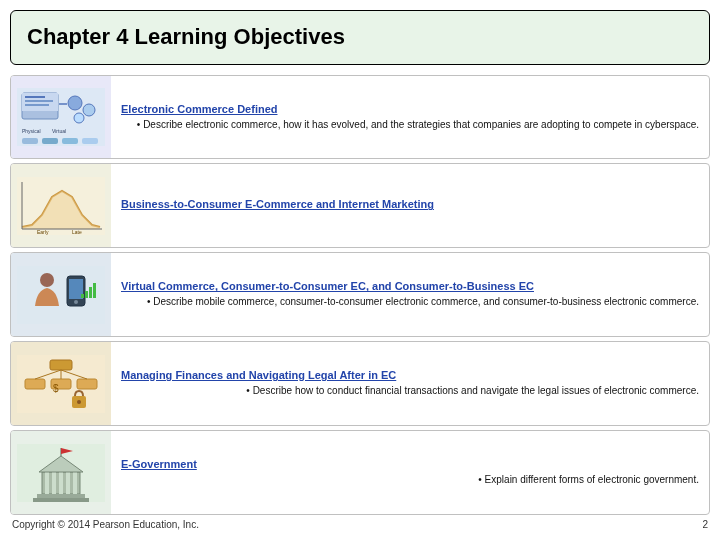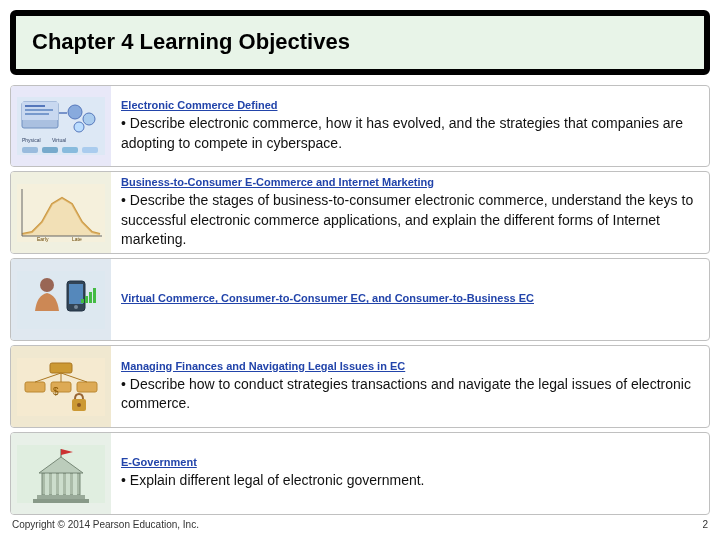--- a/index.html
+++ b/index.html
@@ -14,21 +14,21 @@
     .page {
       width: 720px;
       height: 540px;
       display: flex;
       flex-direction: column;
       padding: 10px;
     }
 
     .header {
       background: #e8f4e8;
-      border: 6px solid #000000;
+      border: 1px solid #000000;
       border-radius: 6px;
       padding: 12px 16px;
       margin-bottom: 10px;
     }
 
     .header-title {
       font-size: 22px;
       font-weight: bold;
       color: #000;
       line-height: 1.3;
@@ -78,23 +78,24 @@
 
     .obj-title {
       color: #2244aa;
       font-size: 11px;
       font-weight: bold;
       text-decoration: underline;
       margin-bottom: 3px;
     }
 
     .obj-desc {
-      font-size: 14px;
+      font-size: 10px;
       color: #111;
       line-height: 1.4;
+      text-align: right;
     }
 
     .footer {
       display: flex;
       justify-content: space-between;
       align-items: flex-end;
       padding: 4px 2px 0 2px;
       font-size: 10px;
       color: #333;
     }
@@ -161,21 +162,20 @@
 
           <line x1="5" y1="5" x2="5" y2="52" stroke="#666" stroke-width="1"></line>
           <line x1="5" y1="52" x2="85" y2="52" stroke="#666" stroke-width="1"></line>
 
           <text x="20" y="57" font-size="5" fill="#664400">Early</text>
           <text x="55" y="57" font-size="5" fill="#664400">Late</text>
         </svg>
       </div>
       <div class="obj-content">
         <div class="obj-title">Business-to-Consumer E-Commerce and Internet Marketing</div>
-        <div class="obj-desc">• Describe the stages of business-to-consumer electronic commerce, understand the keys to successful electronic commerce applications, and explain the different forms of Internet marketing.</div>
       </div>
     </div>
 
     <div class="objective-row">
       <div class="thumbnail thumb-3">
         <svg class="thumb-svg" viewBox="0 0 88 58">
           <rect width="88" height="58" fill="#dde8f0"></rect>
 
           <circle cx="30" cy="14" r="7" fill="#996655"></circle>
           <path d="M18,40 Q20,24 30,22 Q40,24 42,40 Z" fill="#cc8855"></path>
@@ -185,20 +185,21 @@
           <circle cx="59" cy="36" r="2" fill="#778899"></circle>
 
           <rect x="64" y="28" width="3" height="4" fill="#44bb44"></rect>
           <rect x="68" y="25" width="3" height="7" fill="#44bb44"></rect>
           <rect x="72" y="21" width="3" height="11" fill="#44bb44"></rect>
           <rect x="76" y="17" width="3" height="15" fill="#44bb44"></rect>
         </svg>
       </div>
       <div class="obj-content">
         <div class="obj-title">Virtual Commerce, Consumer-to-Consumer EC, and Consumer-to-Business EC</div>
+        <div class="obj-desc">• Describe mobile commerce, consumer-to-consumer electronic commerce, and consumer-to-business electronic commerce.</div>
       </div>
     </div>
 
     <div class="objective-row">
       <div class="thumbnail thumb-4">
         <svg class="thumb-svg" viewBox="0 0 88 58">
           <rect width="88" height="58" fill="#f5ead0"></rect>
 
           <rect x="33" y="5" width="22" height="10" rx="2" fill="#cc9933" stroke="#aa7722" stroke-width="1"></rect>
           <rect x="8" y="24" width="20" height="10" rx="2" fill="#ddaa55" stroke="#bb8833" stroke-width="1"></rect>
@@ -209,22 +210,22 @@
           <line x1="44" y1="15" x2="70" y2="24" stroke="#aa7722" stroke-width="1"></line>
 
           <text x="36" y="37" font-size="10" fill="#885500">$</text>
 
           <rect x="55" y="41" width="14" height="12" rx="2" fill="#cc9933"></rect>
           <path d="M58,41 Q58,36 62,36 Q66,36 66,41" fill="none" stroke="#996633" stroke-width="2"></path>
           <circle cx="62" cy="47" r="2" fill="#885522"></circle>
         </svg>
       </div>
       <div class="obj-content">
-        <div class="obj-title">Managing Finances and Navigating Legal Issues in EC</div>
-        <div class="obj-desc">• Describe how to conduct strategies transactions and navigate the legal issues of electronic commerce.</div>
+        <div class="obj-title">Managing Finances and Navigating Legal After in EC</div>
+        <div class="obj-desc">• Describe how to conduct financial transactions and navigate the legal issues of electronic commerce.</div>
       </div>
     </div>
 
     <div class="objective-row">
       <div class="thumbnail thumb-5">
         <svg class="thumb-svg" viewBox="0 0 88 58">
           <rect width="88" height="58" fill="#e0eee0"></rect>
 
           <rect x="25" y="28" width="38" height="22" fill="#aabba8" stroke="#778877" stroke-width="1"></rect>
 
@@ -238,21 +239,21 @@
 
           <rect x="20" y="50" width="48" height="4" fill="#99aa99"></rect>
           <rect x="16" y="54" width="56" height="4" fill="#889988"></rect>
 
           <line x1="44" y1="12" x2="44" y2="4" stroke="#556655" stroke-width="1"></line>
           <polygon points="44,4 56,7 44,10" fill="#cc3333"></polygon>
         </svg>
       </div>
       <div class="obj-content">
         <div class="obj-title">E-Government</div>
-        <div class="obj-desc">• Explain different legal of electronic government.</div>
+        <div class="obj-desc">• Explain different forms of electronic government.</div>
       </div>
     </div>
 
   </div>
 
   <div class="footer">
     <span>Copyright © 2014 Pearson Education, Inc.</span>
     <span>2</span>
   </div>
 

